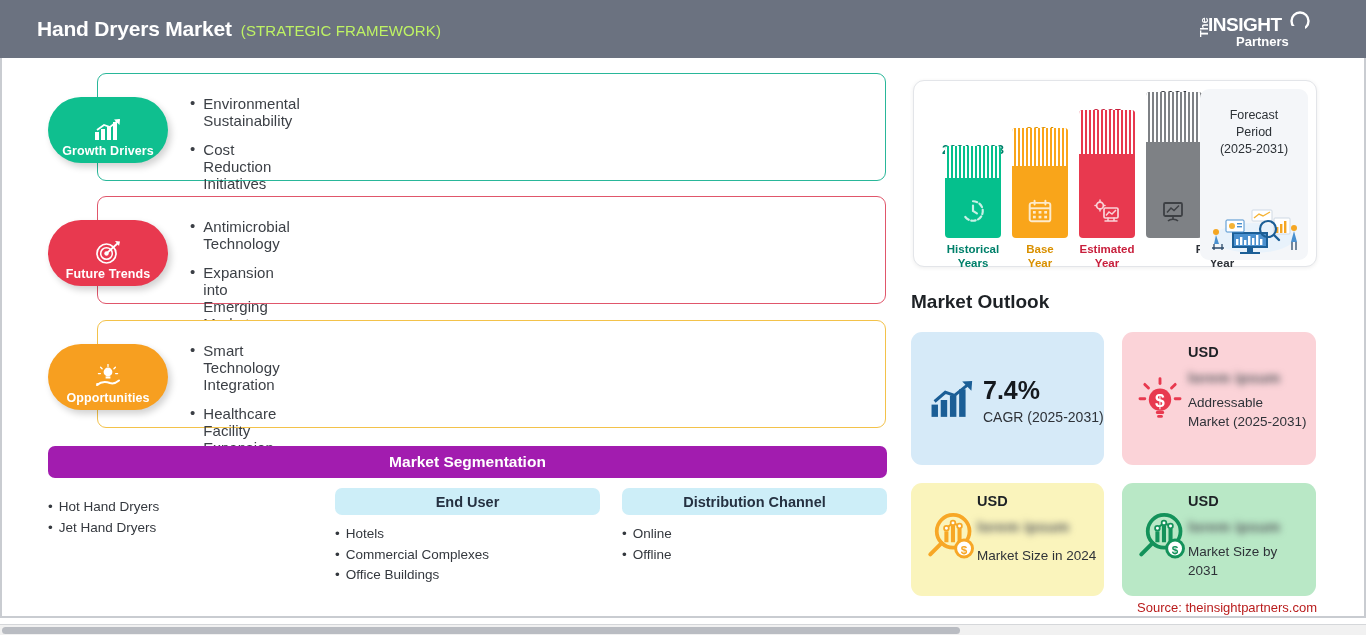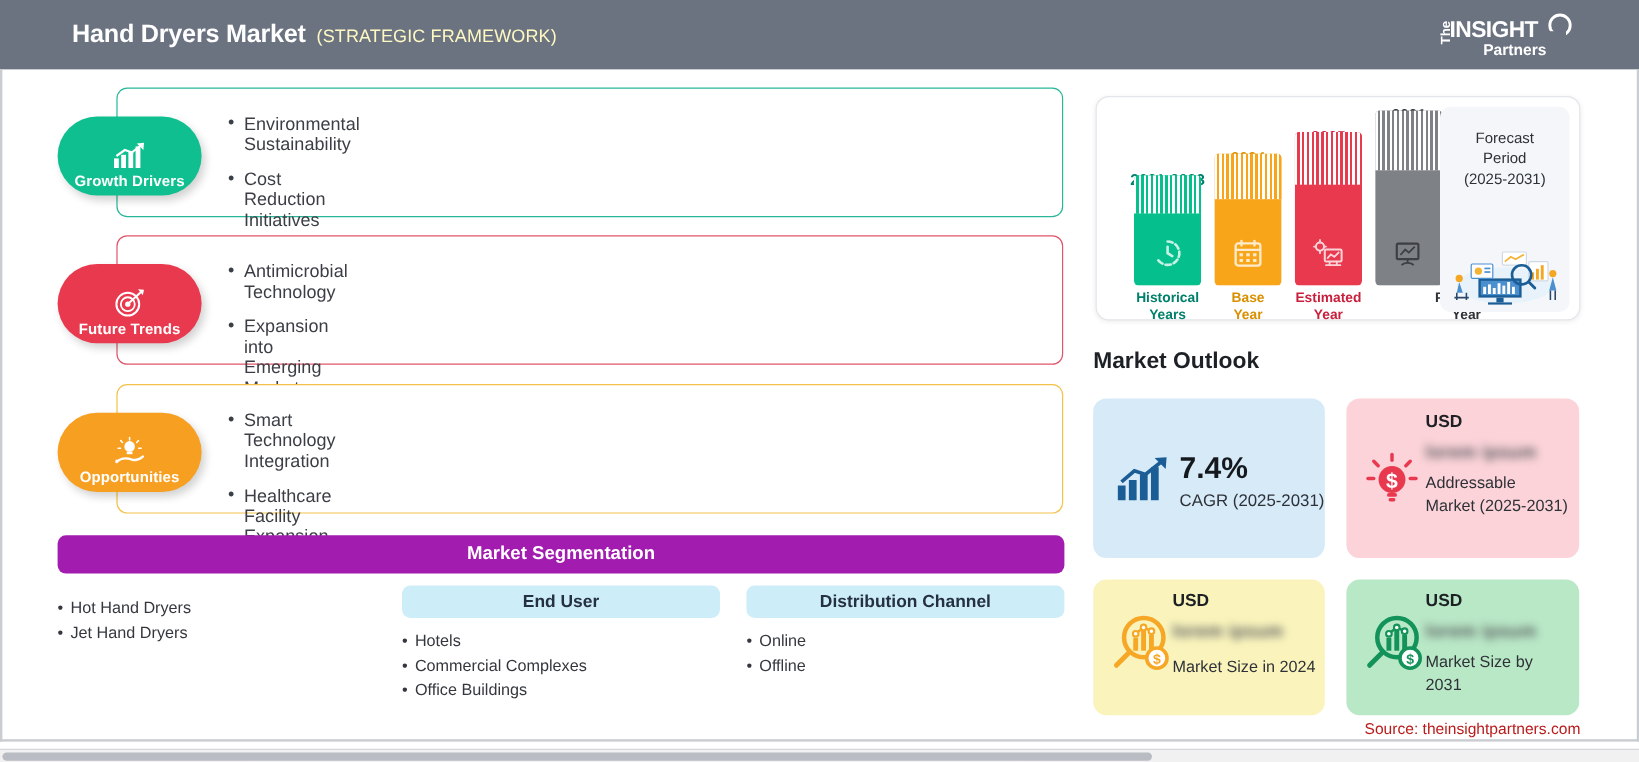--- a/index.html
+++ b/index.html
@@ -9,23 +9,23 @@
     font-family: "Liberation Sans", sans-serif;
     background: #ffffff; overflow: hidden;
   }
   #page { position: relative; width: 1366px; height: 635px; background:#fff; }
 
   
   .header {
     position:absolute; left:0; top:0; width:1366px; height:58px;
     background:#6b7280; display:flex; align-items:center;
   }
-  .header-title-wrap { margin-left:60px; display:flex; align-items:baseline; gap:9px; }
+  .header-title-wrap { margin-left:37px; display:flex; align-items:baseline; gap:9px; }
   .header-title { color:#fff; font-size:21px; font-weight:bold; letter-spacing:-.2px; }
-  .header-sub { color:#fef9c3; font-size:15px; font-weight:normal; letter-spacing:.1px; }
+  .header-sub { color:#bef264; font-size:15px; font-weight:normal; letter-spacing:.1px; }
   .logo { position:absolute; right:48px; top:9px; width:128px; height:42px; }
   .logo svg { display:block; }
 
   
   .frame {
     position:absolute; left:0; top:58px; width:1366px; height:560px;
     border-left:2px solid #c9ccd1; border-right:2px solid #c9ccd1;
     border-bottom:2px solid #c9ccd1; background:#fff;
   }
   .scrollbar {

